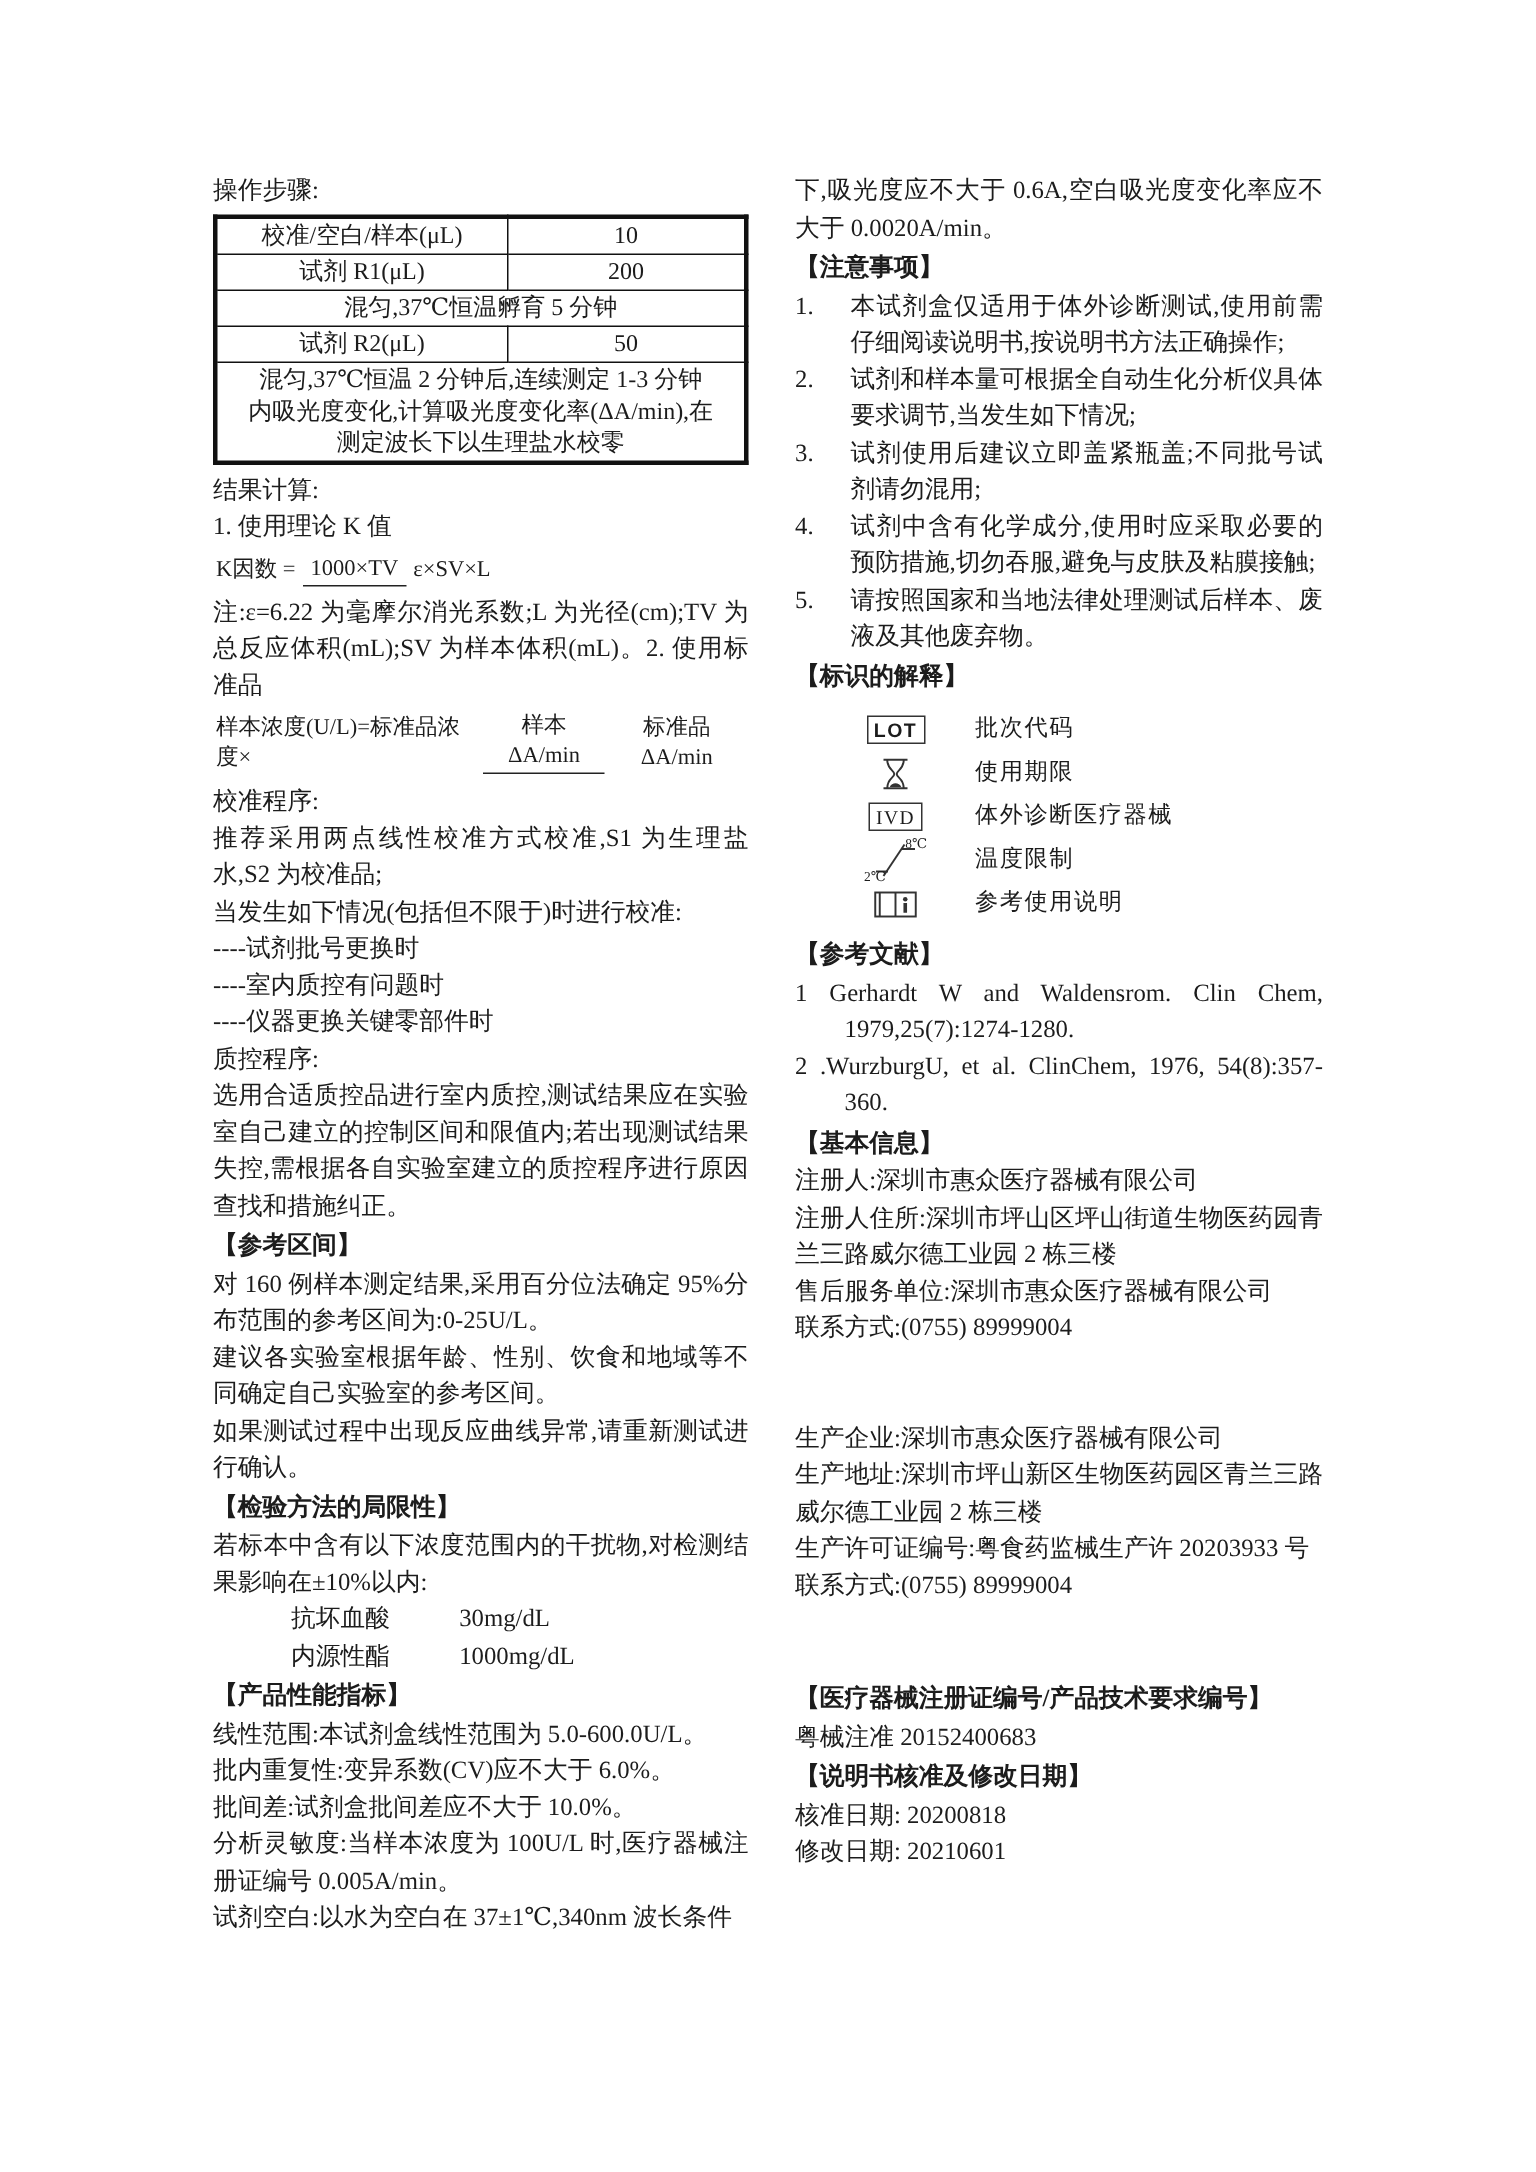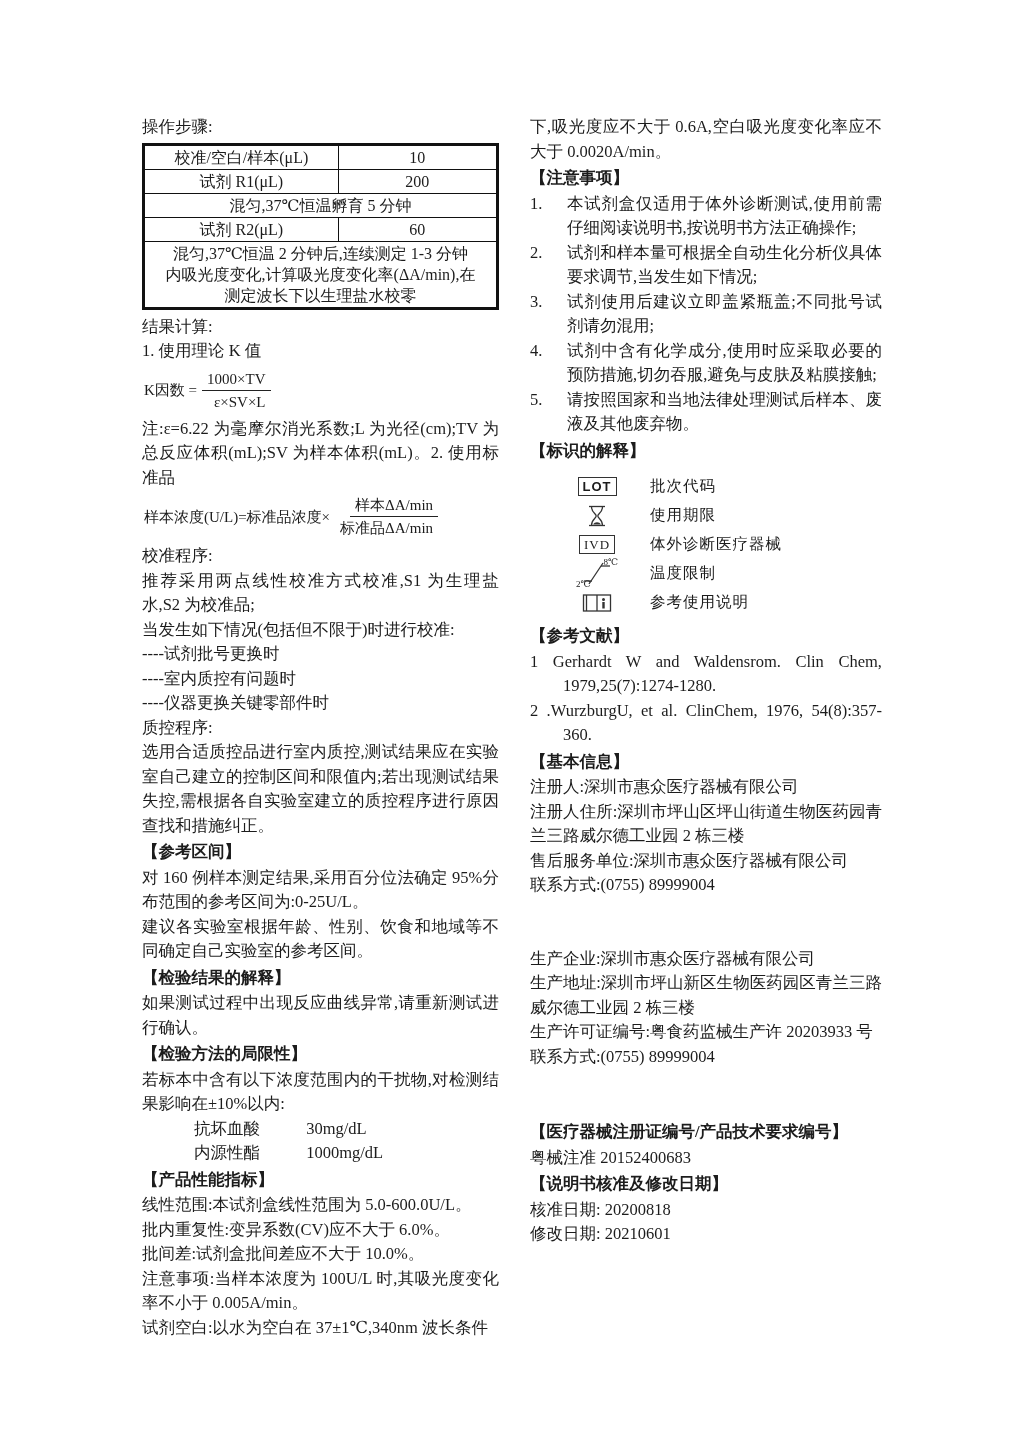--- a/index.html
+++ b/index.html
@@ -13,21 +13,21 @@
   .col-right{left:530px;width:352px;}
   p{margin:0;}
   .heading{font-weight:700;margin:2px 0 1px 0;}
   
   table.op-table{width:100%;border-collapse:collapse;border:3px solid #111;margin:3px 0 5px 0;font-size:16px;}
   table.op-table td{border:1px solid #111;text-align:center;padding:1px 20px;line-height:21px;}
   td.span-cell{text-align:justify;text-align-last:center;padding:2px 6px;}
   td.lbl{width:55%;}
   
   .formula{font-size:15px;margin:5px 0 5px 2px;display:flex;align-items:center;line-height:20px;text-align:left;}
-  .frac{display:inline-flex;flex-direction:column;text-align:center;margin-left:5px;align-items:flex-end;}
+  .frac{display:inline-flex;text-align:center;margin-left:5px;}
   .frac .fr-num{padding:0 5px 1px 5px;border-bottom:1px solid #222;}
   .frac .fr-den{padding:1px 5px 0 5px;}
   .formula-simple{font-size:15px;margin:3px 0 3px 2px;text-align:left;}
   
   .note{display:flex;}
   .note-num{flex:none;width:37px;}
   .note-body{flex:1;text-align:justify;}
   
   .symbols{margin:9px 0 7px 34px;}
   .sym-row{display:flex;align-items:center;height:29px;}
@@ -62,21 +62,21 @@
       </tr>
       <tr>
         <td class="lbl">试剂 R1(μL)</td>
         <td>200</td>
       </tr>
       <tr>
         <td colspan="2">混匀,37℃恒温孵育 5 分钟</td>
       </tr>
       <tr>
         <td class="lbl">试剂 R2(μL)</td>
-        <td>60</td>
+        <td>50</td>
       </tr>
       <tr>
         <td colspan="2" class="span-cell">混匀,37℃恒温 2 分钟后,连续测定 1-3 分钟内吸光度变化,计算吸光度变化率(ΔA/min),在测定波长下以生理盐水校零</td>
       </tr>
     </tbody>
   </table>
 
   <p>结果计算:</p>
   <p>1. 使用理论 K 值</p>
 
@@ -106,39 +106,38 @@
   <p class="dash-line">----室内质控有问题时</p>
   <p class="dash-line">----仪器更换关键零部件时</p>
 
   <p>质控程序:</p>
   <p>选用合适质控品进行室内质控,测试结果应在实验室自己建立的控制区间和限值内;若出现测试结果失控,需根据各自实验室建立的质控程序进行原因查找和措施纠正。</p>
 
   <p class="heading">【参考区间】</p>
   <p>对 160 例样本测定结果,采用百分位法确定 95%分布范围的参考区间为:0-25U/L。</p>
   <p>建议各实验室根据年龄、性别、饮食和地域等不同确定自己实验室的参考区间。</p>
 
-  <p class="heading">【检验结果的解释】</p>
   <p>如果测试过程中出现反应曲线异常,请重新测试进行确认。</p>
 
   <p class="heading">【检验方法的局限性】</p>
   <p>若标本中含有以下浓度范围内的干扰物,对检测结果影响在±10%以内:</p>
   <p class="intf-row">
     <span class="intf-name">抗坏血酸</span>
     <span>30mg/dL</span>
   </p>
   <p class="intf-row">
     <span class="intf-name">内源性酯</span>
     <span>1000mg/dL</span>
   </p>
 
   <p class="heading">【产品性能指标】</p>
   <p>线性范围:本试剂盒线性范围为 5.0-600.0U/L。</p>
   <p>批内重复性:变异系数(CV)应不大于 6.0%。</p>
   <p>批间差:试剂盒批间差应不大于 10.0%。</p>
-  <p>注意事项:当样本浓度为 100U/L 时,其吸光度变化率不小于 0.005A/min。</p>
+  <p>分析灵敏度:当样本浓度为 100U/L 时,医疗器械注册证编号 0.005A/min。</p>
   <p>试剂空白:以水为空白在 37±1℃,340nm 波长条件</p>
 </div>
 
 <div class="col col-right">
   <p>下,吸光度应不大于 0.6A,空白吸光度变化率应不大于 0.0020A/min。</p>
 
   <p class="heading">【注意事项】</p>
   <div class="note">
     <span class="note-num">1.</span>
     <span class="note-body">本试剂盒仅适用于体外诊断测试,使用前需仔细阅读说明书,按说明书方法正确操作;</span>

